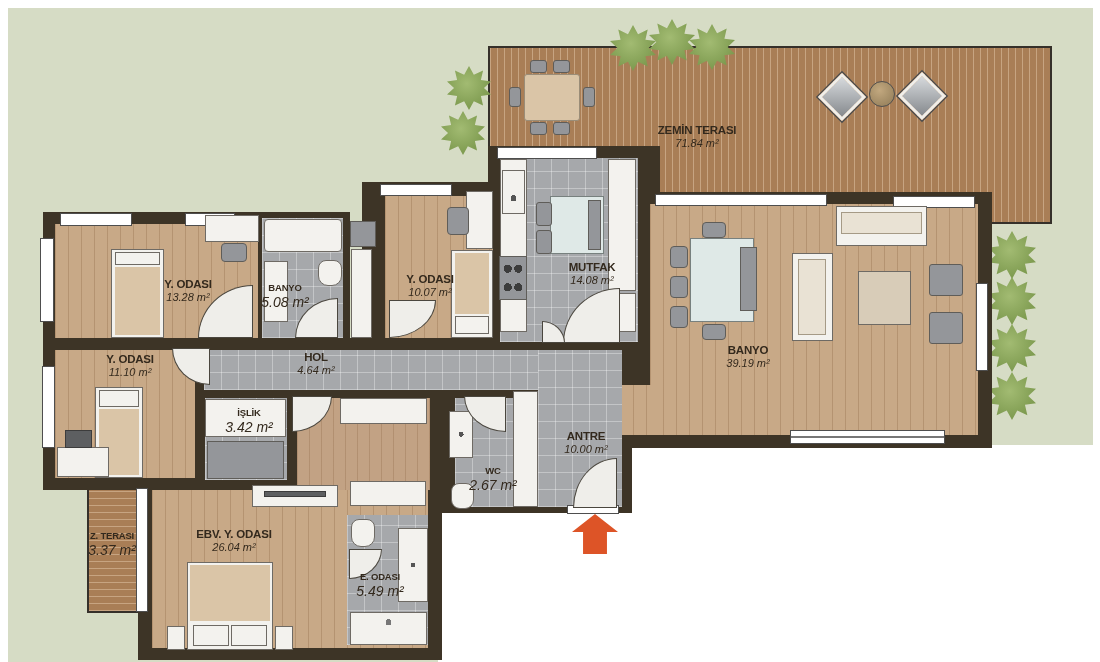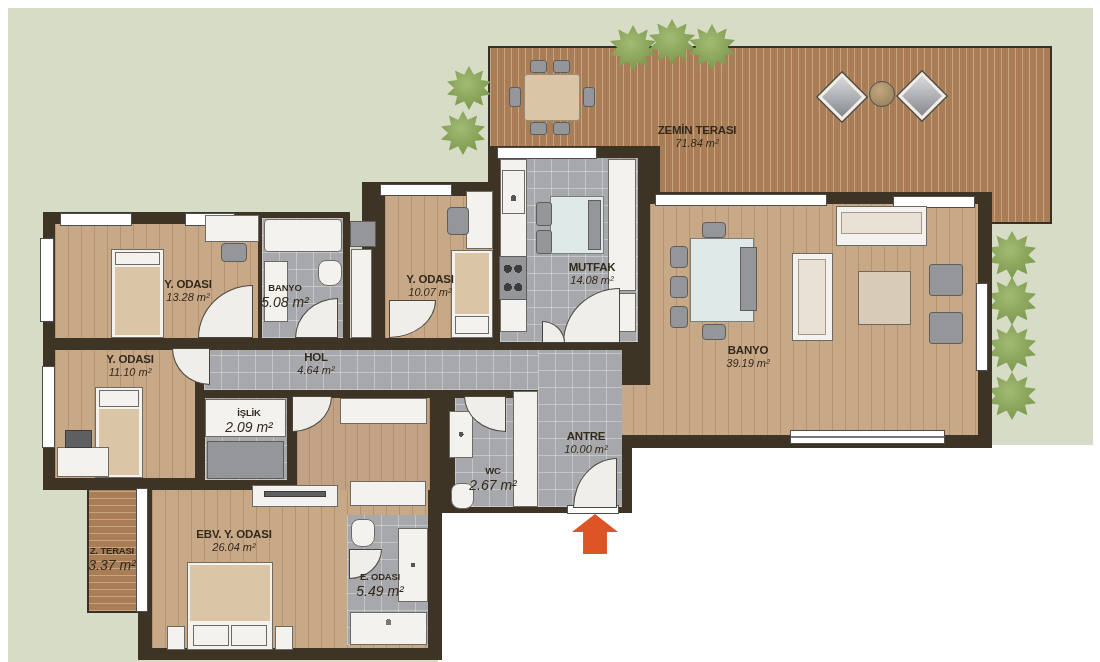--- a/index.html
+++ b/index.html
@@ -229,36 +229,36 @@
   <div class="room-label" style="left:130px;top:353px;">
     <div class="rname">Y. ODASI</div>
     <div class="rarea">11.10 m²</div>
   </div>
   <div class="room-label" style="left:316px;top:351px;">
     <div class="rname">HOL</div>
     <div class="rarea">4.64 m²</div>
   </div>
   <div class="room-label sm" style="left:249px;top:408px;">
     <div class="rname">İŞLİK</div>
-    <div class="rarea">2.09 m²</div>
+    <div class="rarea">3.42 m²</div>
   </div>
   <div class="room-label sm" style="left:493px;top:466px;">
     <div class="rname">WC</div>
     <div class="rarea">2.67 m²</div>
   </div>
   <div class="room-label" style="left:586px;top:430px;">
     <div class="rname">ANTRE</div>
     <div class="rarea">10.00 m²</div>
   </div>
   <div class="room-label" style="left:234px;top:528px;">
     <div class="rname">EBV. Y. ODASI</div>
     <div class="rarea">26.04 m²</div>
   </div>
   <div class="room-label sm" style="left:380px;top:572px;">
     <div class="rname">E. ODASI</div>
     <div class="rarea">5.49 m²</div>
   </div>
-  <div class="room-label sm" style="left:112px;top:546px;">
+  <div class="room-label sm" style="left:112px;top:531px;">
     <div class="rname">Z. TERASI</div>
     <div class="rarea">3.37 m²</div>
   </div>
 
 </div>
 
 </body></html>

